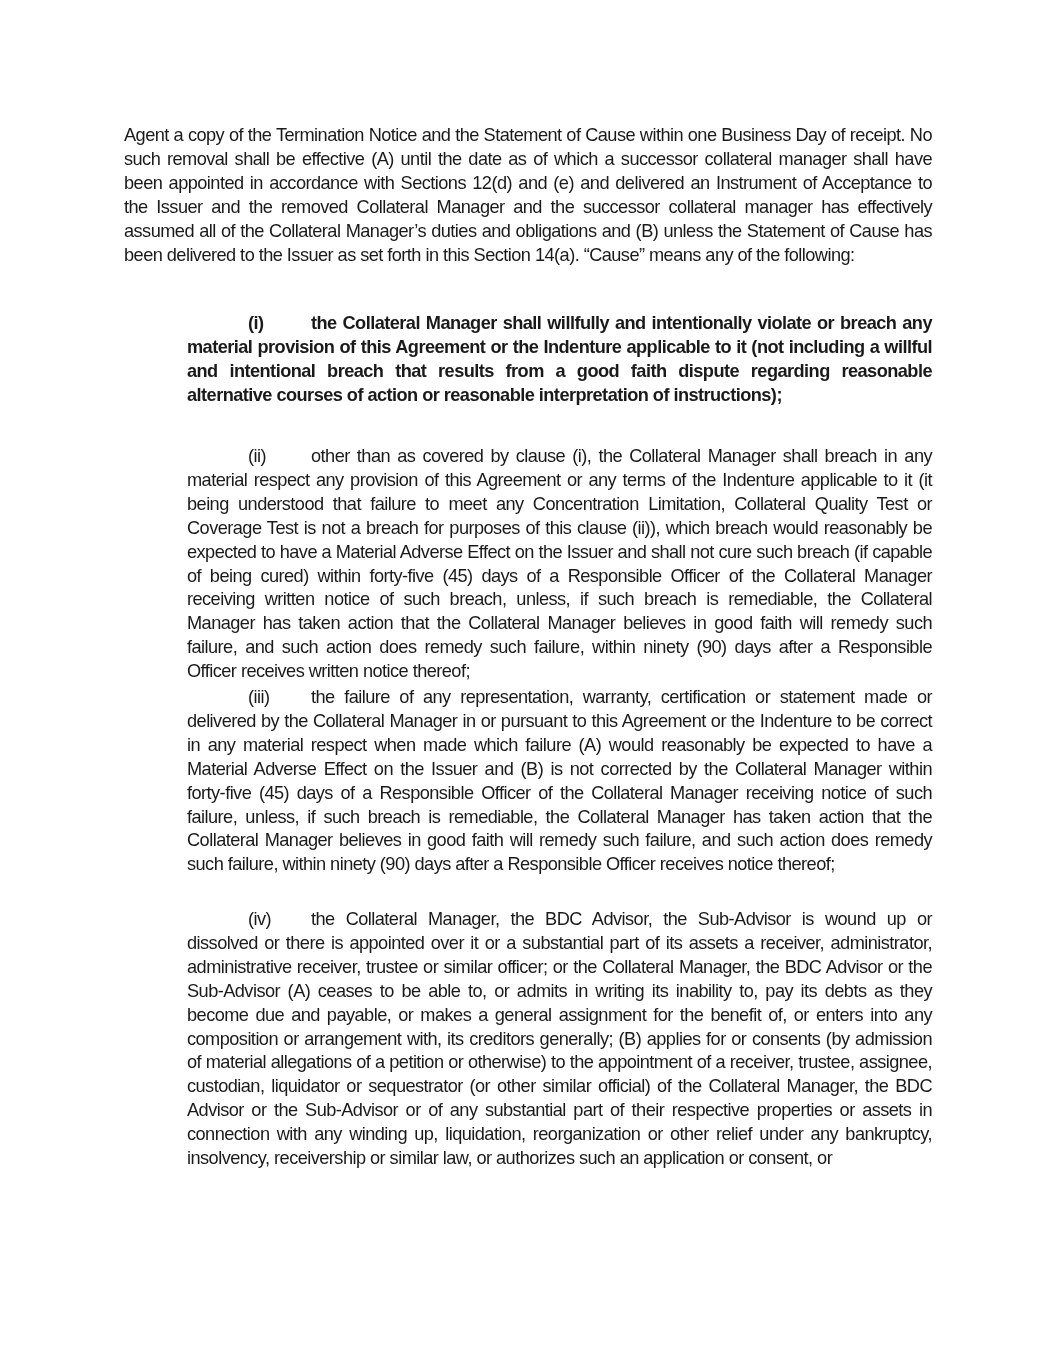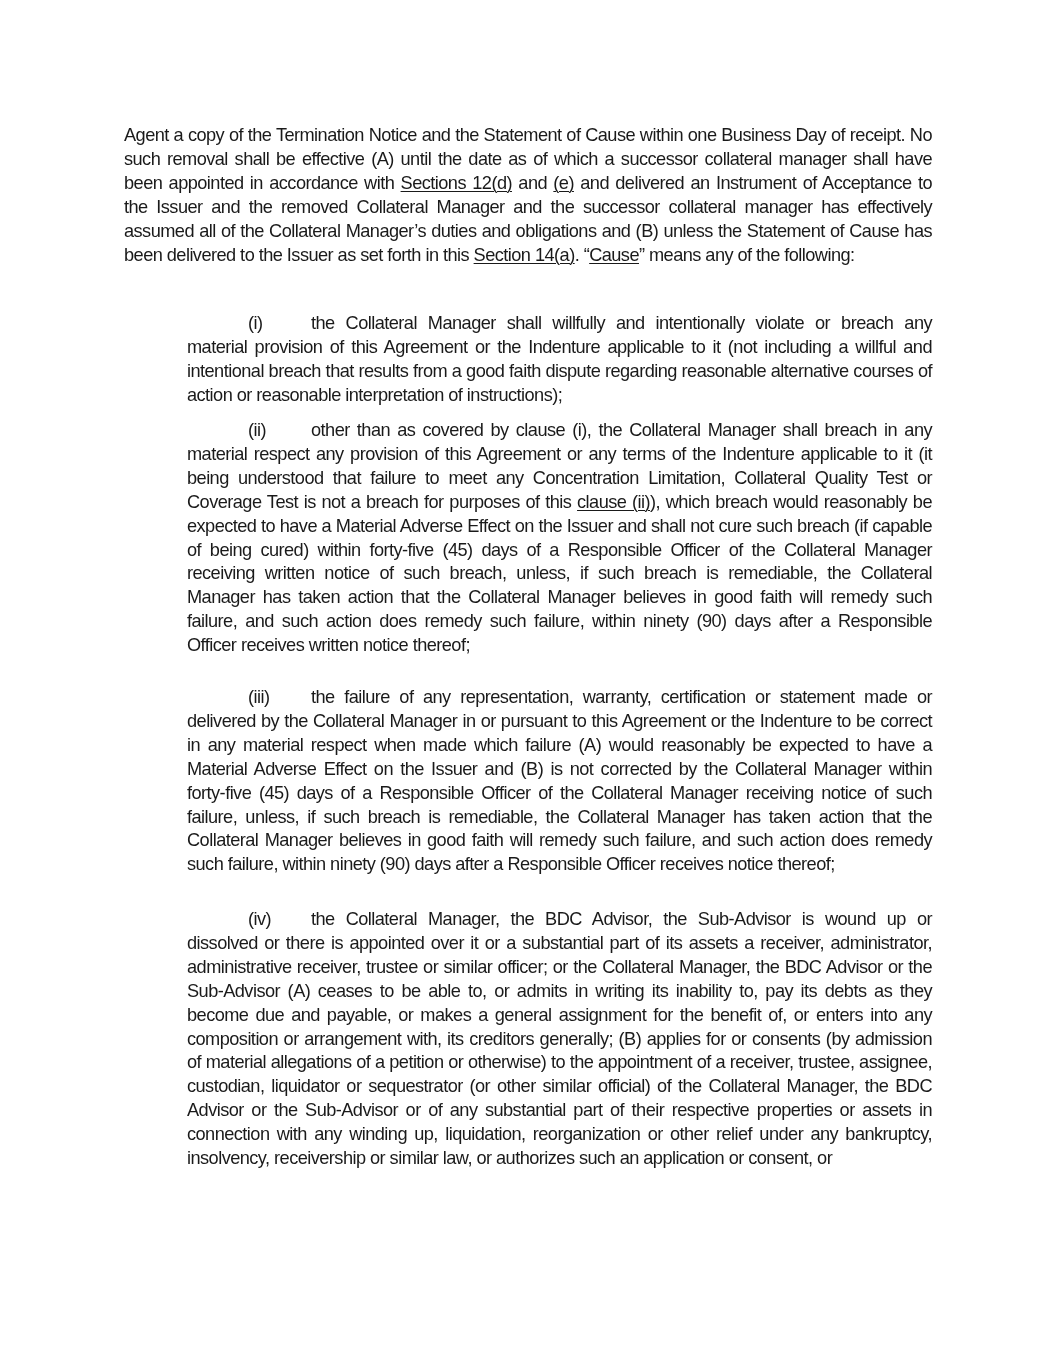--- a/index.html
+++ b/index.html
@@ -35,31 +35,30 @@
     }
     .intro {
       left: 124px;
       top: 124px;
       width: 808px;
     }
     .clause {
       left: 187px;
       width: 745px;
     }
-    .clause-1 { top: 312px; }
-    .clause-2 { top: 419px; }
+    .clause-1 { top: 312px; font-weight: bold; }
+    .clause-2 { top: 445px; }
     .clause-3 { top: 686px; }
     .clause-4 { top: 908px; }
     .clause-num {
       display: inline-block;
       margin-left: 61px;
       width: 63px;
     }
     .u {
-      text-decoration: underline;
       text-underline-offset: 2px;
       text-decoration-thickness: 1px;
       margin-top: 24px;
     }
   </style>
 </head>
 <body>
 
 <div class="page">
 

